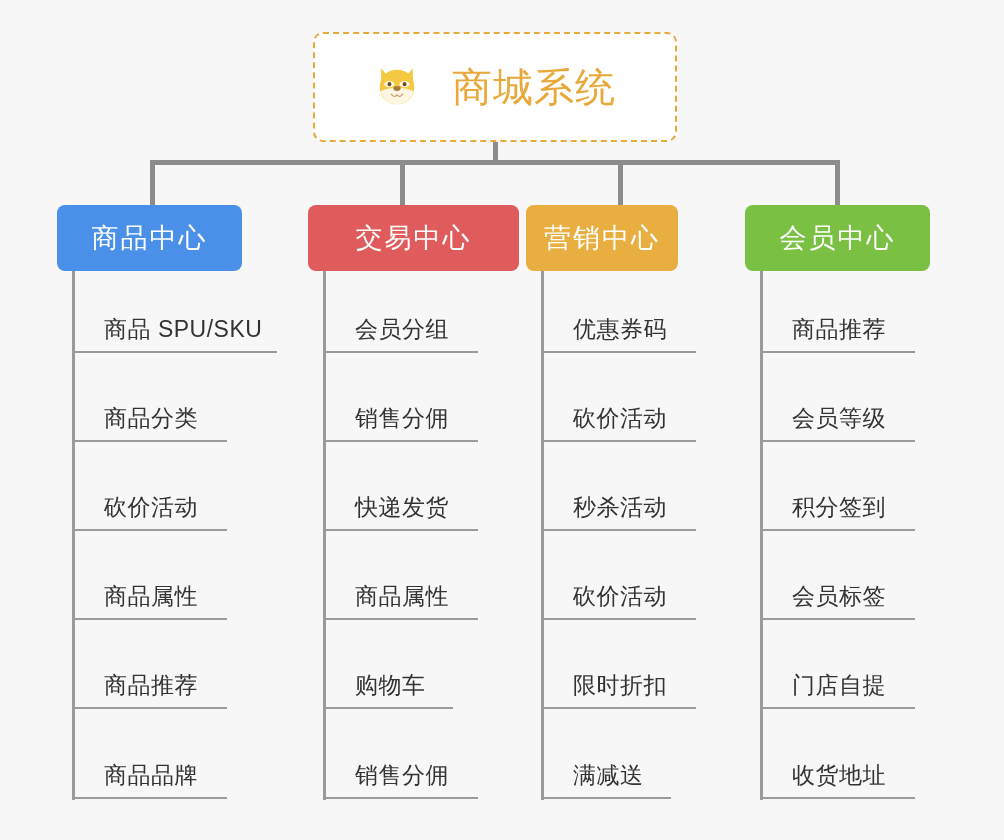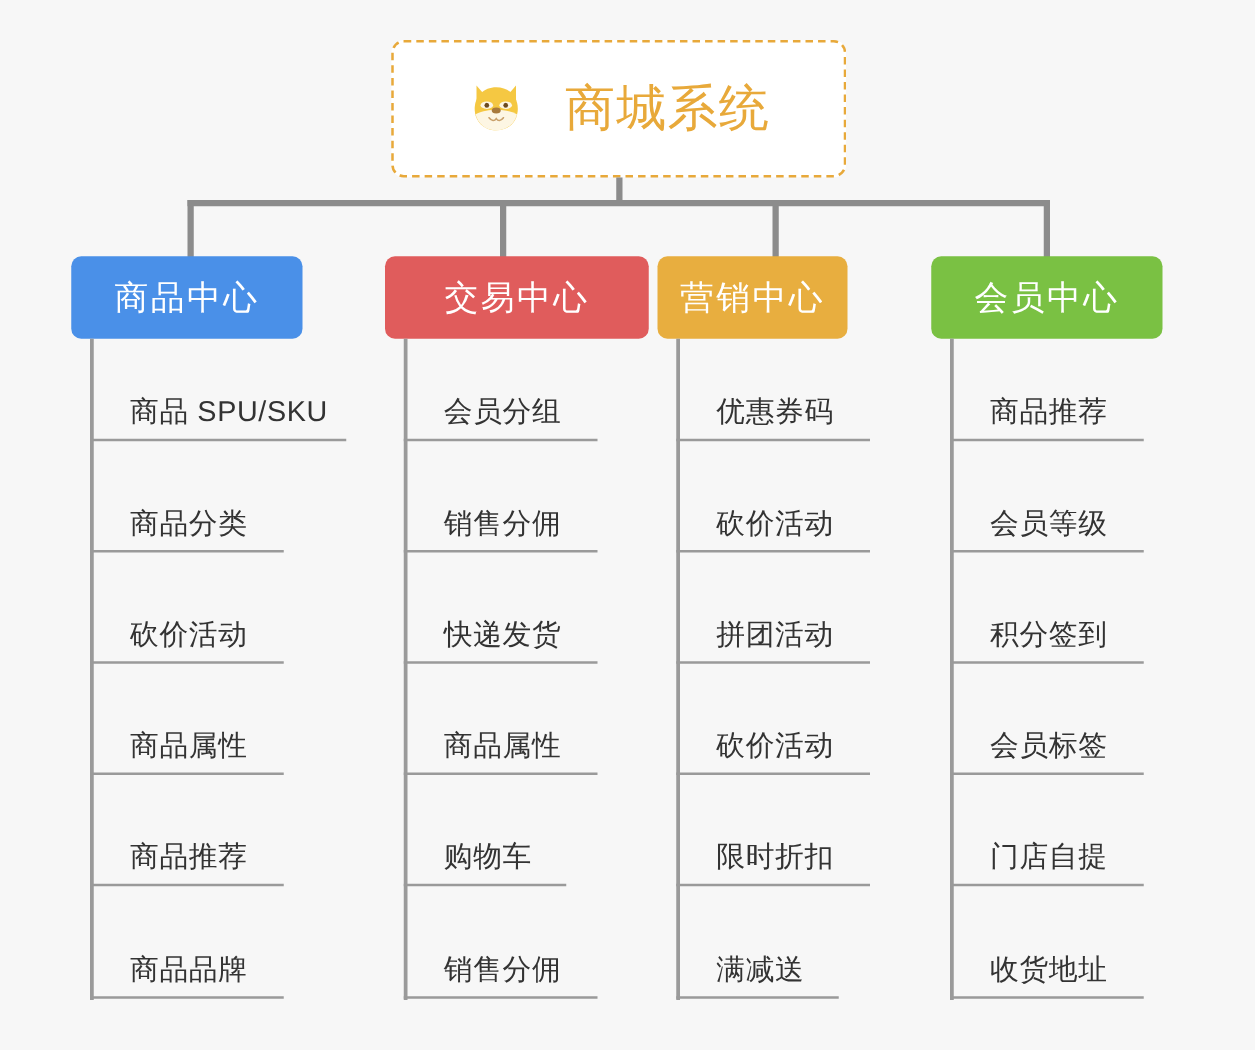--- a/index.html
+++ b/index.html
@@ -213,21 +213,21 @@
     <div class="branch-trunk" style="height:529px;"></div>
     <div class="leaf" style="left:15px; top:148px;">
       <span class="leaf-label">优惠券码</span>
       <span class="leaf-rule" style="width:155px;"></span>
     </div>
     <div class="leaf" style="left:15px; top:237px;">
       <span class="leaf-label">砍价活动</span>
       <span class="leaf-rule" style="width:155px;"></span>
     </div>
     <div class="leaf" style="left:15px; top:326px;">
-      <span class="leaf-label">拼团活动</span>
+      <span class="leaf-label">秒杀活动</span>
       <span class="leaf-rule" style="width:155px;"></span>
     </div>
     <div class="leaf" style="left:15px; top:415px;">
       <span class="leaf-label">砍价活动</span>
       <span class="leaf-rule" style="width:155px;"></span>
     </div>
     <div class="leaf" style="left:15px; top:504px;">
       <span class="leaf-label">限时折扣</span>
       <span class="leaf-rule" style="width:155px;"></span>
     </div>

